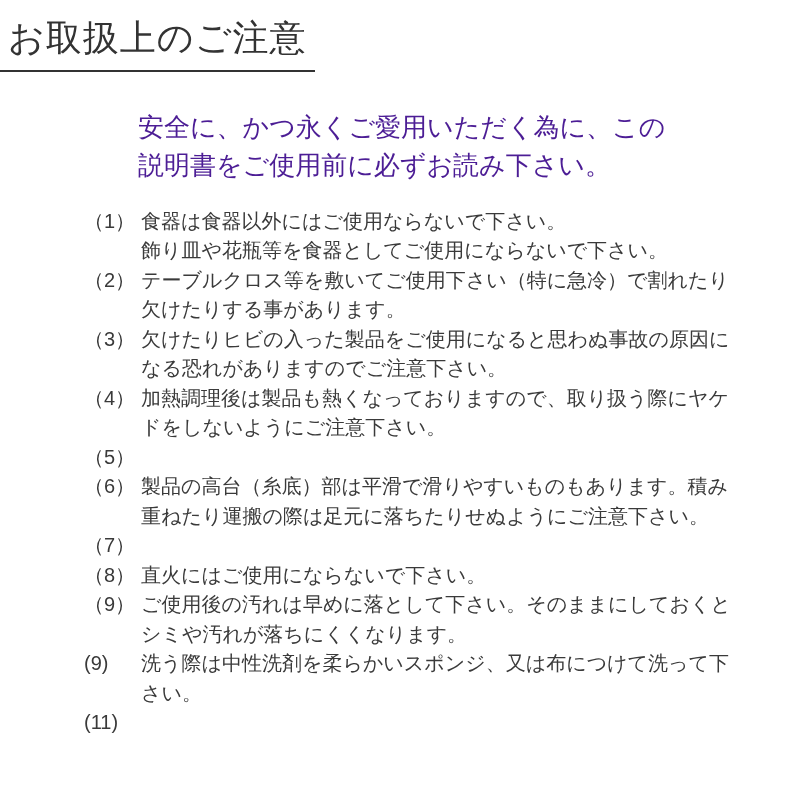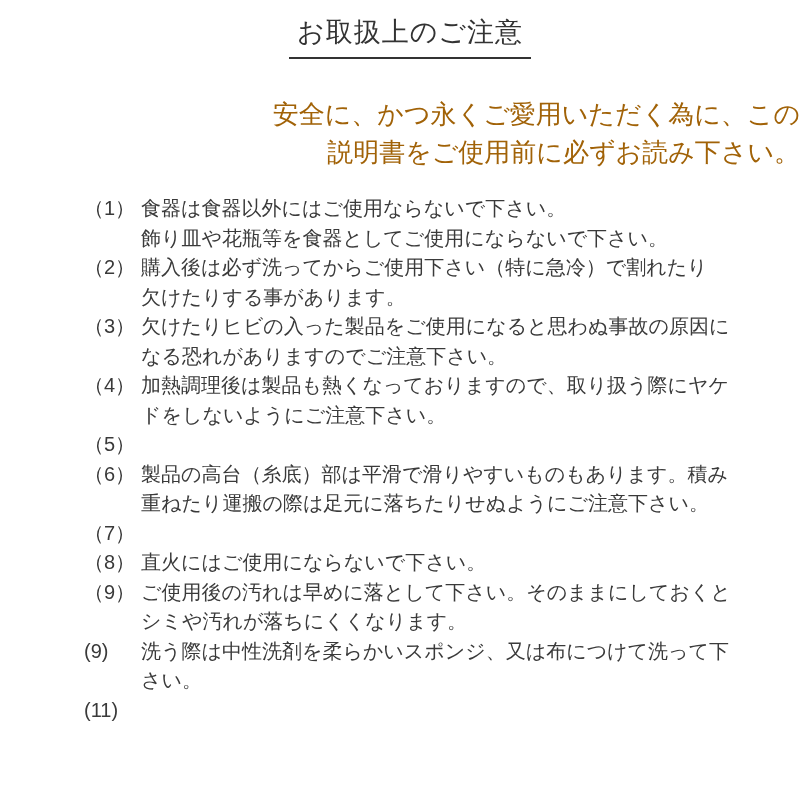--- a/index.html
+++ b/index.html
@@ -11,40 +11,37 @@
     position: relative;
     width: 800px;
     height: 800px;
     background: #ffffff;
     color: #3a3a3a;
     font-family: "Liberation Sans", "DejaVu Sans", sans-serif;
     overflow: hidden;
   }
   .title {
     margin: 14px 0 0 0;
-    text-align: center;
-    font-size: 27px;
+    font-size: 36px;
     font-weight: 400;
     line-height: 1.35;
     letter-spacing: 1px;
     color: #333333;
-    padding-left: 20px;
   }
   .title-text {
     display: inline-block;
     border-bottom: 2px solid #333333;
     padding: 0 8px 7px 8px;
   }
   .intro {
     margin: 36px 0 0 138px;
     font-size: 26px;
     line-height: 38px;
     white-space: pre-line;
-    color: #a16207;
-    text-align: right;
+    color: #4c1d95;
   }
   .list {
     margin: 23px 0 0 0;
     padding: 0 0 0 84px;
     list-style: none;
     font-size: 20px;
     line-height: 29.5px;
   }
   .row {
     display: flex;
@@ -74,21 +71,21 @@
 説明書をご使用前に必ずお読み下さい。</p>
 
   <ol class="list">
     <li class="row">
       <span class="num">（1）</span>
       <span class="text">食器は食器以外にはご使用ならないで下さい。
 飾り皿や花瓶等を食器としてご使用にならないで下さい。</span>
     </li>
     <li class="row">
       <span class="num">（2）</span>
-      <span class="text">購入後は必ず洗ってからご使用下さい（特に急冷）で割れたり
+      <span class="text">テーブルクロス等を敷いてご使用下さい（特に急冷）で割れたり
 欠けたりする事があります。</span>
     </li>
     <li class="row">
       <span class="num">（3）</span>
       <span class="text">欠けたりヒビの入った製品をご使用になると思わぬ事故の原因に
 なる恐れがありますのでご注意下さい。</span>
     </li>
     <li class="row">
       <span class="num">（4）</span>
       <span class="text">加熱調理後は製品も熱くなっておりますので、取り扱う際にヤケ

